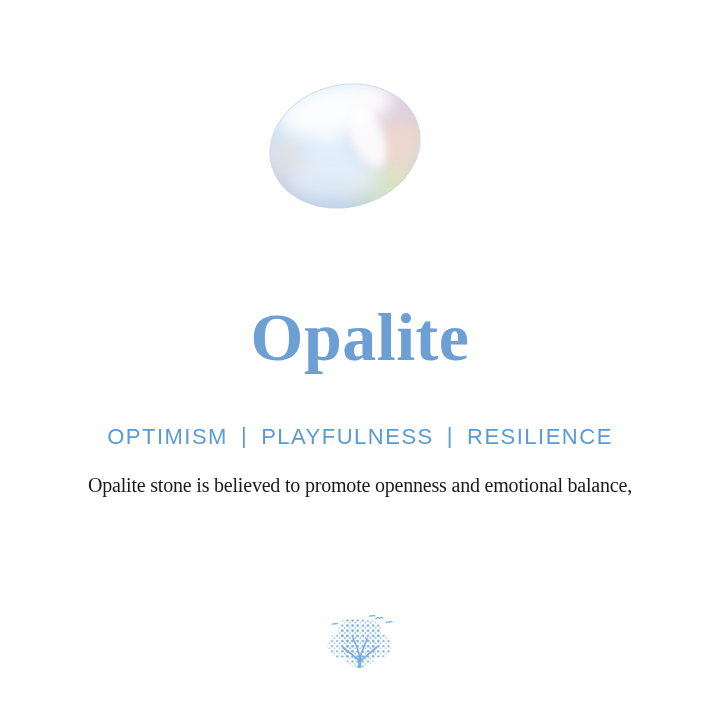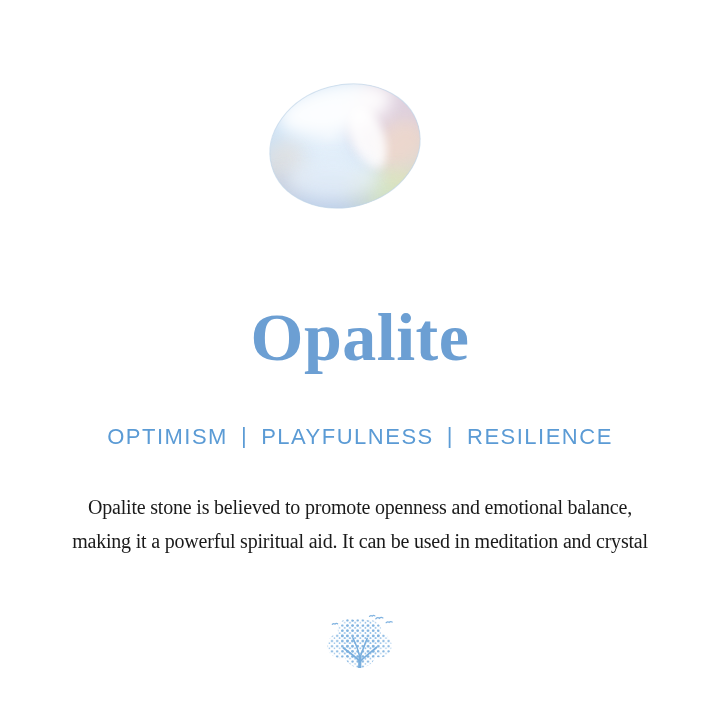--- a/index.html
+++ b/index.html
@@ -64,21 +64,20 @@
   
   .desc {
     position: absolute;
     left: 0; top: 468px;
     width: 720px;
     font-family: "Liberation Serif", serif;
     font-size: 20px;
     line-height: 34px;
     letter-spacing: -0.2px;
     color: #1a1a1a;
-    margin-top: 22px;
   }
   .desc .line { white-space: nowrap; }
 
   
   .brand {
     position: absolute;
     left: 0; top: 614px;
     width: 720px;
   }
   .brand .logo {
@@ -136,21 +135,20 @@
   </div>
 
   <h1 class="title">Opalite</h1>
 
   <div class="traits">
     <span>OPTIMISM</span><span class="sep">|</span><span>PLAYFULNESS</span><span class="sep">|</span><span>RESILIENCE</span>
   </div>
 
   <div class="desc">
     <div class="line">Opalite stone is believed to promote openness and emotional balance,</div>
-    <div class="line">making it a powerful spiritual aid. It can be used in meditation and crystal</div>
   </div>
 
   <div class="brand">
     <svg class="logo" viewBox="0 0 100 96" xmlns="http://www.w3.org/2000/svg">
       <defs>
         <pattern id="lv" width="6.5" height="6.5" patternUnits="userSpaceOnUse">
           <circle cx="1.6" cy="1.6" r="1.45" fill="#7fb2e0"></circle>
           <circle cx="4.8" cy="4.4" r="1.0" fill="#93c0e8"></circle>
         </pattern>
       </defs>

